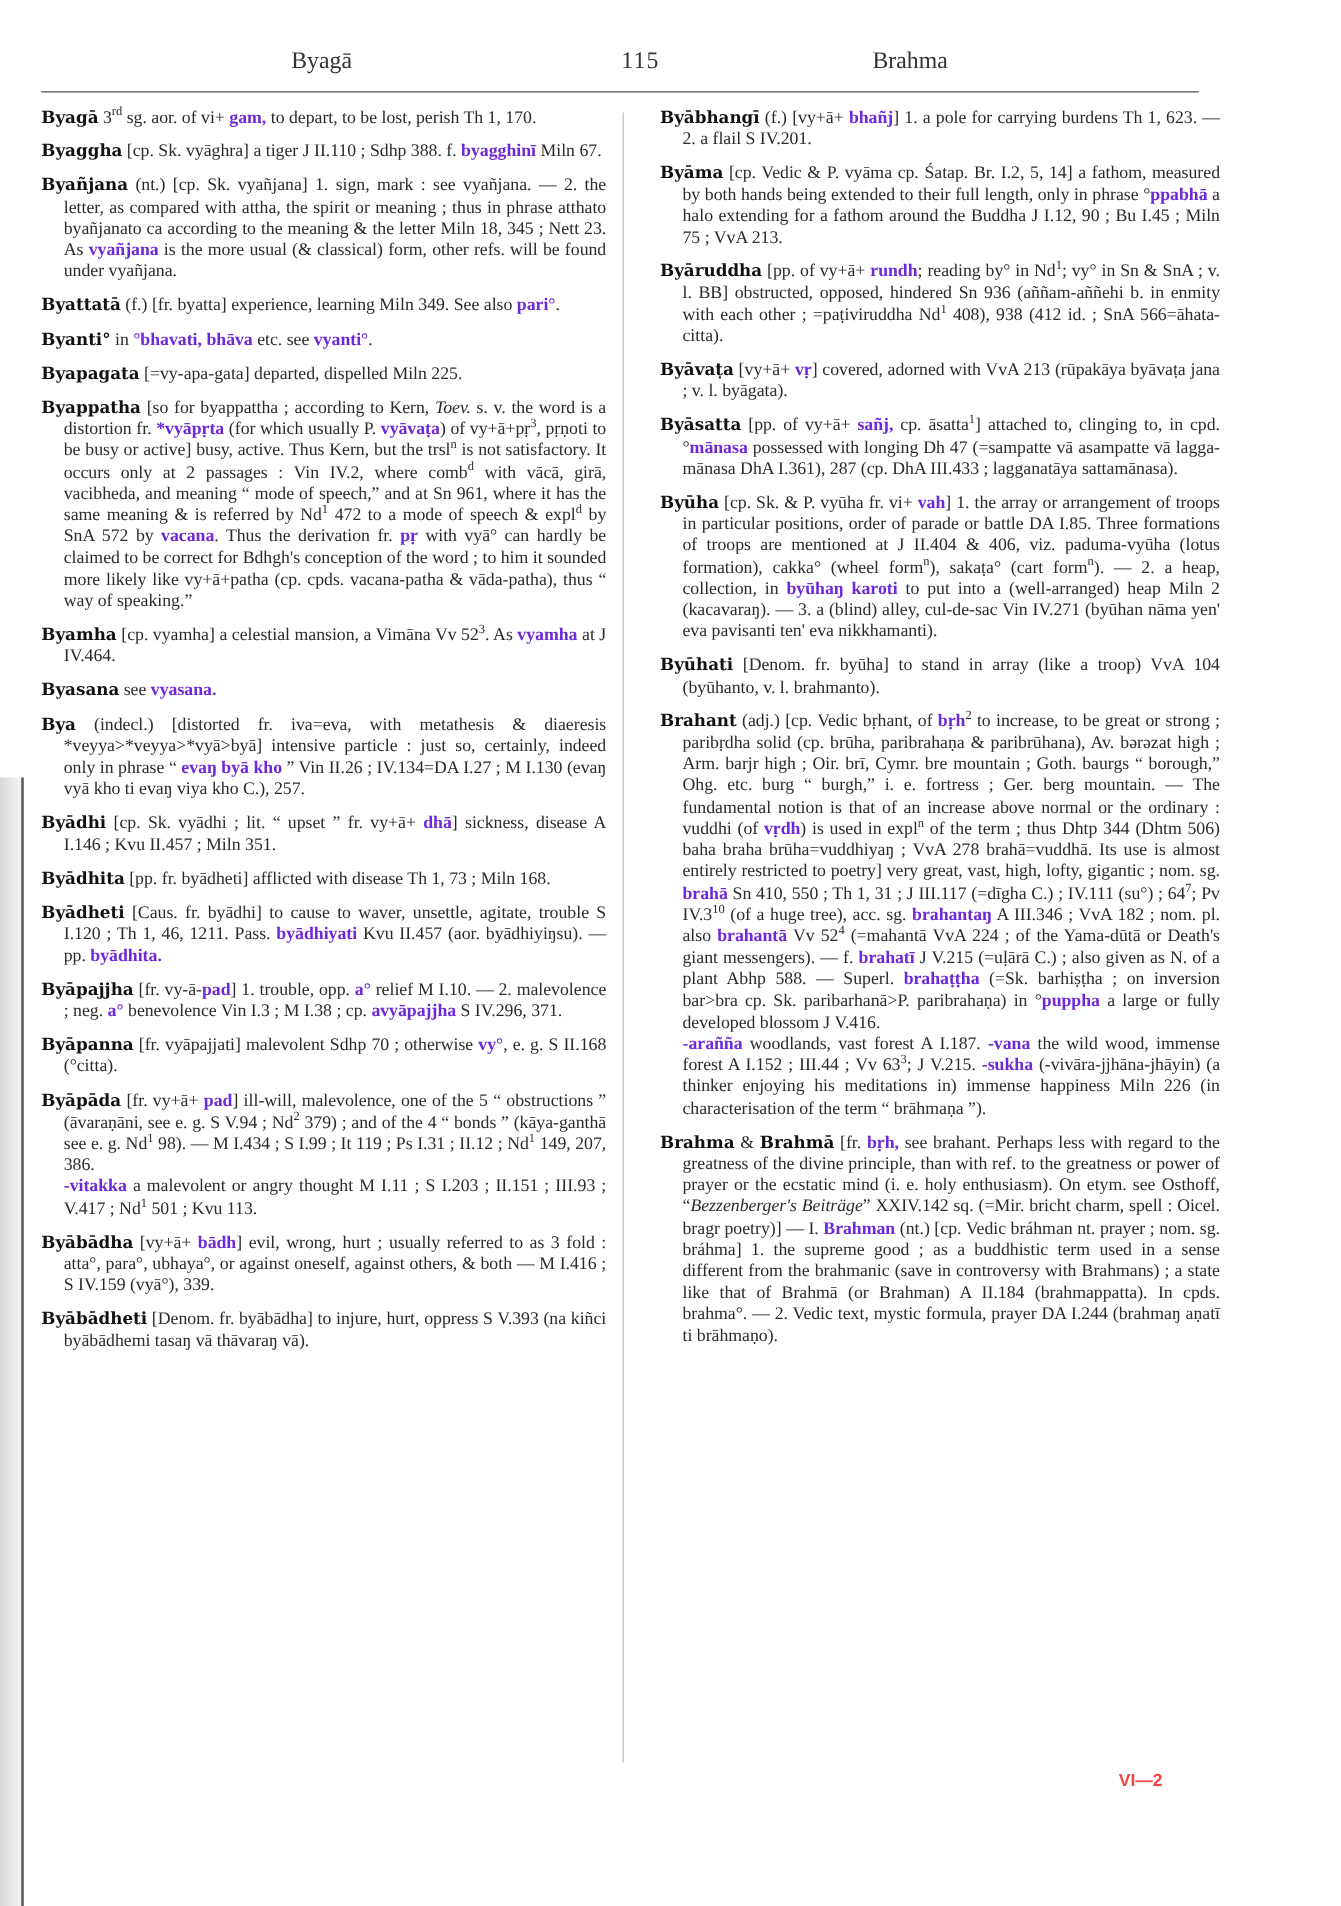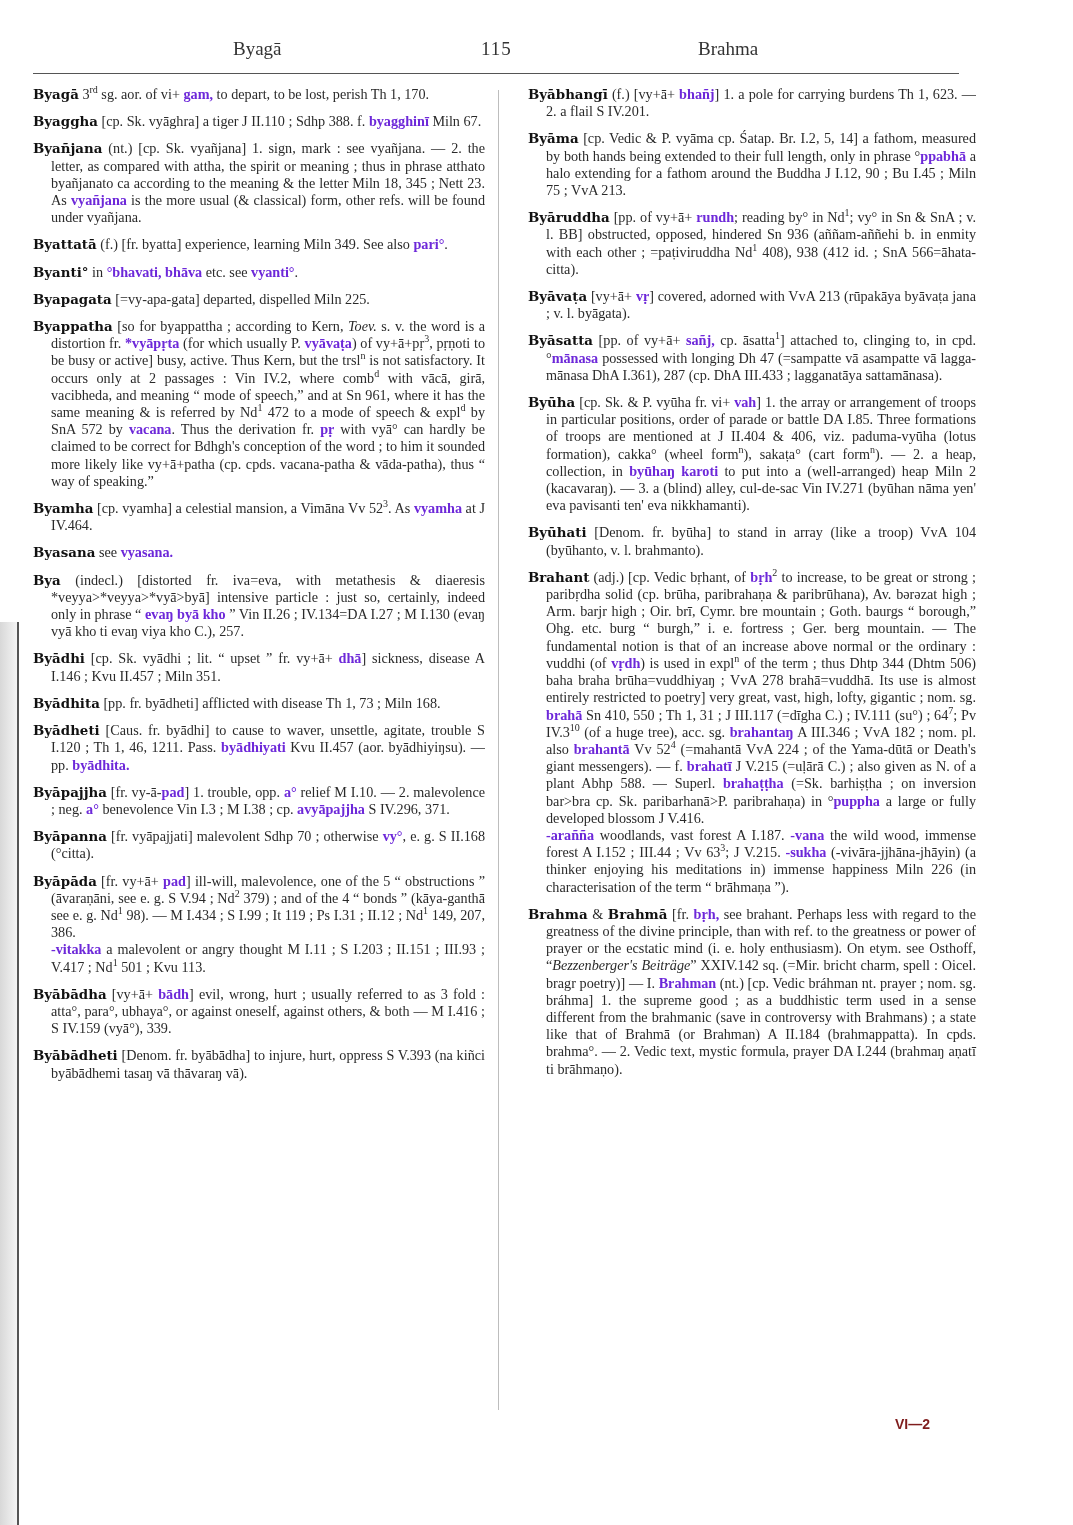--- a/index.html
+++ b/index.html
@@ -14,21 +14,21 @@
   }
   .binding-shade {
     position: absolute; left: 0; top: 622px; width: 17px; height: 903px;
     background: linear-gradient(to right, #d8d8d8, #f4f4f4);
   }
   .header {
     position: absolute; top: 38px; left: 33px; width: 926px; height: 30px;
     font-size: 19px; color: #333;
   }
   .header .left-guide { position: absolute; left: 200px; top: 0; }
-  .header .page-no { position: absolute; left: 448px; top: 0; letter-spacing: 1px; }
+  .header .page-no { position: absolute; left: 464px; top: 0; letter-spacing: 1px; }
   .header .right-guide { position: absolute; left: 665px; top: 0; }
   .rule {
     position: absolute; top: 73px; left: 33px; width: 926px; height: 1px;
     border-top: 1.5px solid #555;
   }
   .col {
     position: absolute; top: 86px; font-size: 14.2px; line-height: 17.2px;
     text-align: justify;
   }
   .col-left { left: 33px; width: 452px; }
@@ -38,21 +38,21 @@
     border-left: 1px solid #bdbdbd;
   }
   .entry { margin: 0 0 10px 0; padding-left: 18px; text-indent: -18px; }
   .entry.sub { margin-top: -10px; text-indent: 0; padding-left: 18px; }
   .hw { font-family: "DejaVu Serif", serif; font-weight: bold; color: #111; font-size: 13.4px; }
   .b { font-weight: bold; color: #6d28d9; }
   .i { font-style: italic; }
   sup { font-size: 10px; line-height: 0; }
   .footer {
     position: absolute; left: 895px; top: 1416px; font-size: 14px; font-weight: bold;
-    font-family: "Liberation Sans", sans-serif; color: #7f1d1d;
+    font-family: "Liberation Sans", sans-serif; color: #ef4444;
   }
 </style>
 </head>
 <body>
 
 <div class="binding-shade"></div>
 <div class="binding"></div>
 
 <div class="header">
   <span class="left-guide">Byagā</span>

